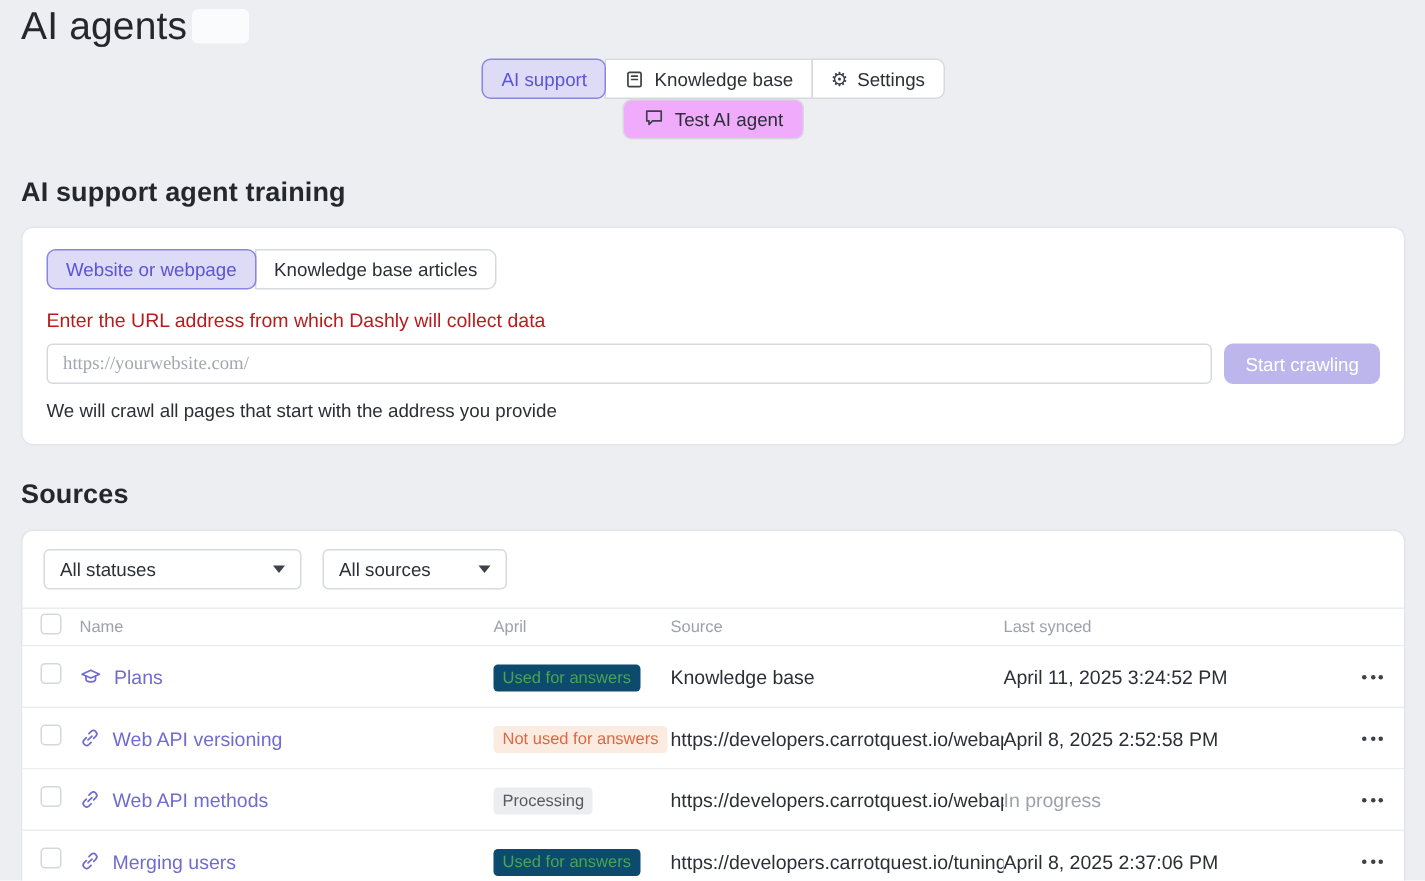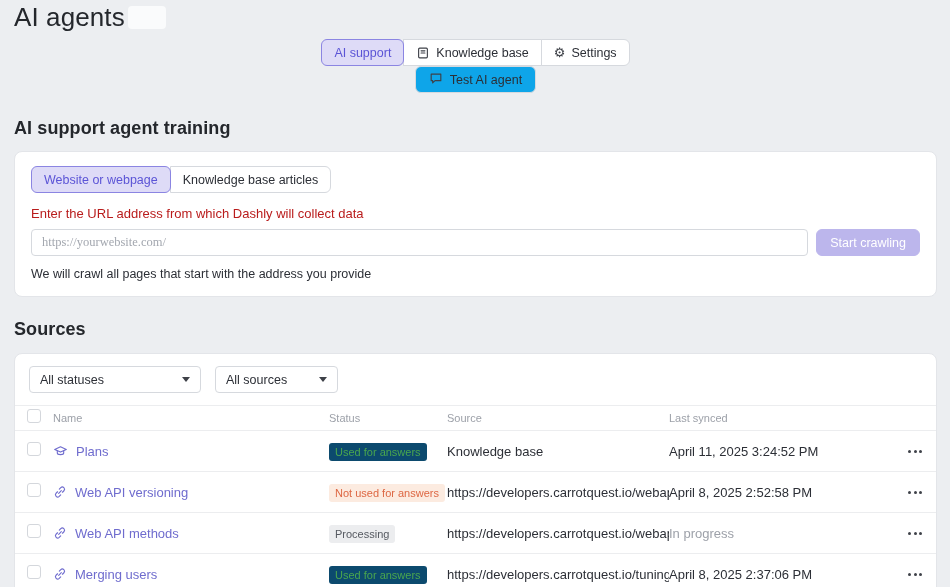--- a/index.html
+++ b/index.html
@@ -34,21 +34,21 @@
   .seg .seg-icon { display:inline-flex; color:#3E4148; }
   .gear-glyph { font-size:13px; line-height:1; color:#3E4148; }
 
   
   .tabs-row { display:flex; align-items:center; justify-content:space-between; margin-top:9px;flex-direction:column; }
   .header-actions { display:flex; align-items:center; gap:7px; }
   .btn {
     display:inline-flex; align-items:center; gap:7px; height:27px;
     font-size:12.5px; border-radius:6px; padding:0 13px; cursor:pointer; white-space:nowrap;
   }
-  .btn-secondary { background:#0ea5e9; border:1px solid #D6D9DE; color:#2C2F36; }
+  .btn-secondary { background:#f0abfc; border:1px solid #D6D9DE; color:#2C2F36; }
   .btn-primary { background:#5852D4; border:1px solid #5852D4; color:#fff; }
 
   
   .section-heading { font-size:18px; font-weight:700; color:#24272C; letter-spacing:.1px; }
   .h-training { margin-top:25px; }
   .h-sources { margin-top:22px; }
 
   
   .card { background:#fff; border:1px solid #E3E5E9; border-radius:8px; }
   .card-training { margin-top:12px; padding:14px 16px 15px 16px; }
@@ -173,21 +173,21 @@
       <div class="select select-sources">
         <span>All sources</span>
         <span class="caret"></span>
       </div>
     </div>
 
     <div class="table">
       <div class="trow thead">
         <div><span class="checkbox" style="display:inline-block;"></span></div>
         <div class="th">Name</div>
-        <div class="th">Status</div>
+        <div class="th">April</div>
         <div class="th">Source</div>
         <div class="th">Last synced</div>
         <div></div>
       </div>
       <div>
   <div class="trow tbody-row">
     <div><span class="checkbox" style="display:inline-block;"></span></div>
     <div class="name-cell">
       <span style="display:inline-flex;">
         <svg width="15" height="15" viewBox="0 0 16 16" fill="none" stroke="currentColor" stroke-width="1.2" stroke-linejoin="round" stroke-linecap="round">

